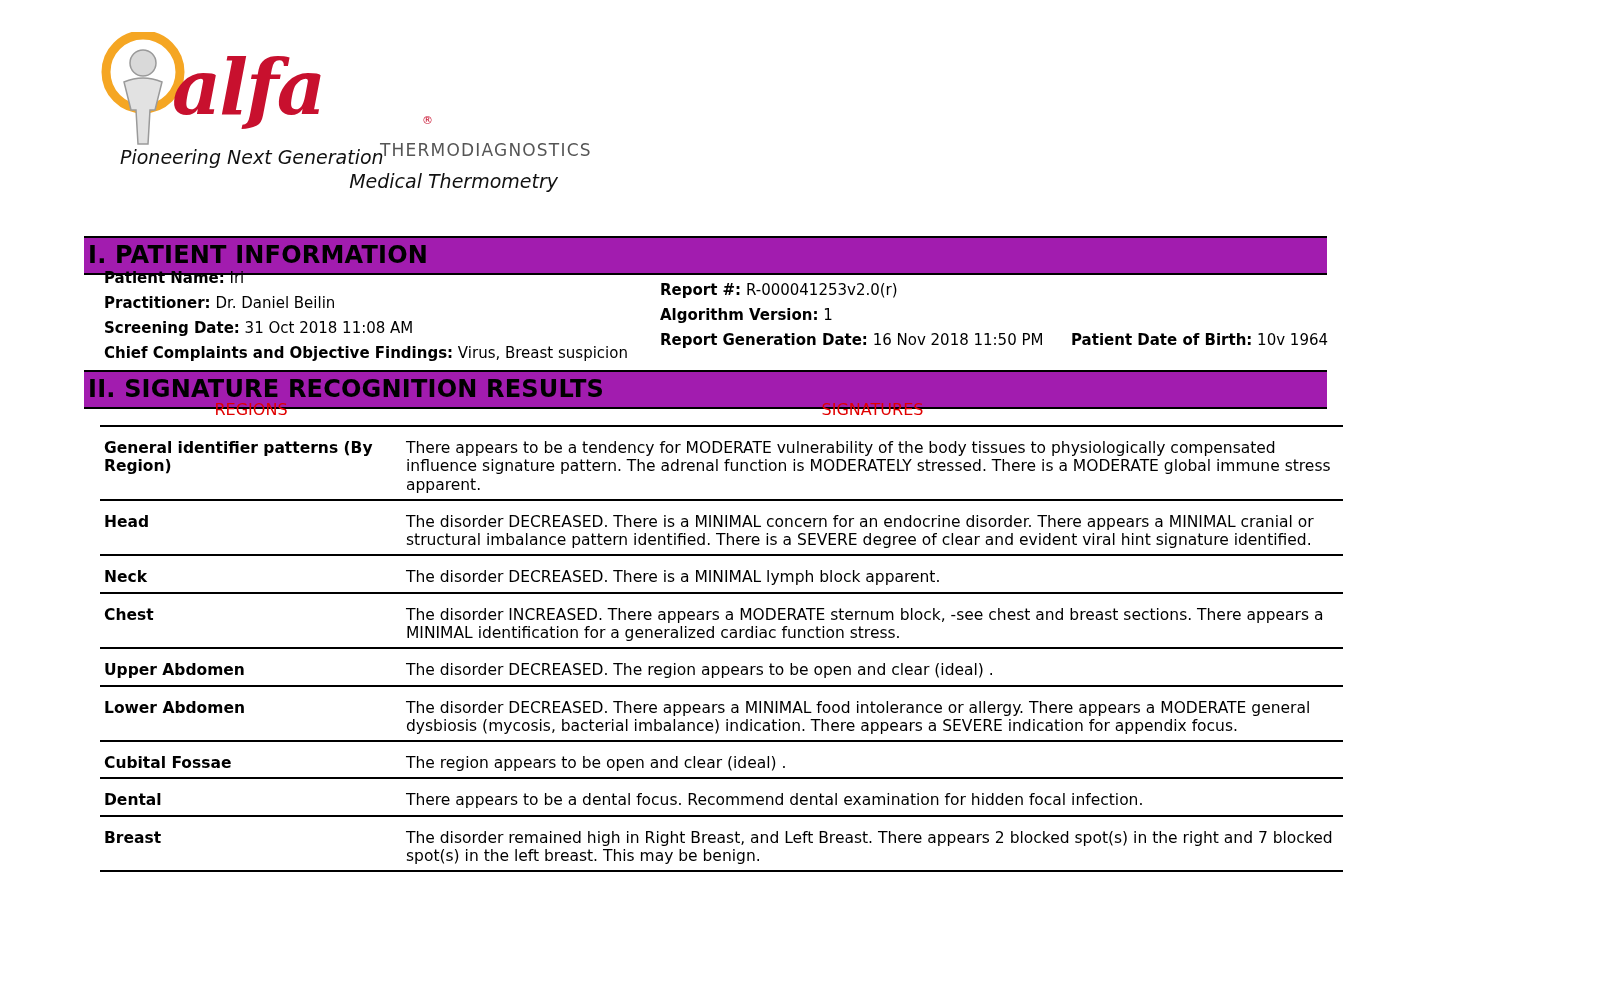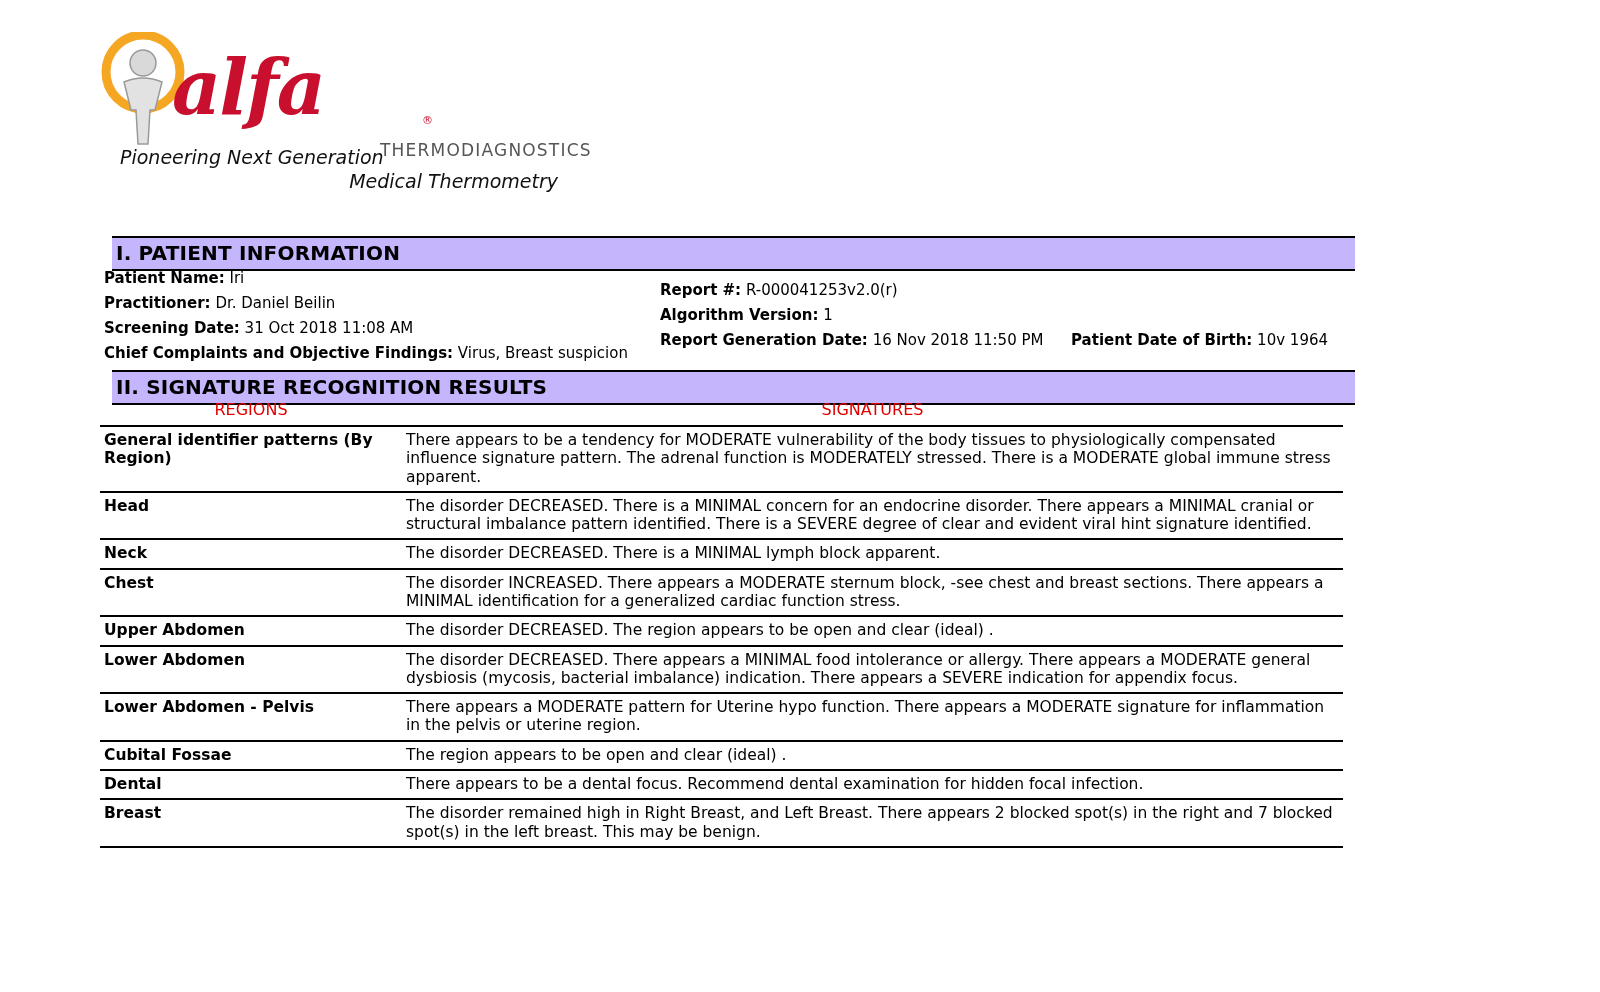--- a/index.html
+++ b/index.html
@@ -72,26 +72,26 @@
     font-size: 19px;
     color: #111;
     line-height: 1.25;
   }
   .tagline .l1 { display: block; text-align: left; padding-left: 20px; }
   .tagline .l2 { display: block; text-align: right; padding-right: 2px; }
 
   
   .section-bar {
     position: absolute;
-    left: 112px;
+    left: 84px;
     width: 1243px;
-    background: #c4b5fd;
+    background: #a21caf;
     border-top: 2px solid #000;
     border-bottom: 2px solid #000;
-    font-size: 20px;
+    font-size: 24px;
     font-weight: bold;
     padding: 3px 0 4px 4px;
     box-sizing: border-box;
     letter-spacing: 0.2px;
   }
   #sec1-bar { top: 236px; }
   #sec2-bar { top: 370px; }
 
   
   .patient-info {
@@ -136,21 +136,21 @@
     padding: 2px 0 6px 0;
     text-align: center;
     border-bottom: 2px solid #000;
     font-family: "DejaVu Sans", sans-serif;
     margin-top: 24px;
   }
   .results th.hdr.left-hdr { text-align: center; }
   .results td {
     border-bottom: 2px solid #000;
     vertical-align: top;
-    padding: 4px 2px 5px 2px;
+    padding: 12px 2px 5px 2px;
     font-size: 15.5px;
     line-height: 1.18;
   }
   .results td.region {
     font-weight: bold;
     padding-left: 4px;
   }
   .results td.sig {
     padding-left: 4px;
   }
@@ -252,24 +252,20 @@
         </tr>
         <tr>
           <td class="region">Upper Abdomen</td>
           <td class="sig">The disorder DECREASED.  The region appears to be open and clear (ideal) .</td>
         </tr>
         <tr>
           <td class="region">Lower Abdomen</td>
           <td class="sig">The disorder DECREASED.  There appears a MINIMAL food intolerance or allergy.  There appears a MODERATE general dysbiosis (mycosis, bacterial imbalance) indication.  There appears a SEVERE indication for appendix focus.</td>
         </tr>
         <tr>
-          <td class="region">Lower Abdomen - Pelvis</td>
-          <td class="sig">There appears a MODERATE pattern for Uterine hypo function.  There appears a MODERATE signature for inflammation in the pelvis or uterine region.</td>
-        </tr>
-        <tr>
           <td class="region">Cubital Fossae</td>
           <td class="sig">The region appears to be open and clear (ideal) .</td>
         </tr>
         <tr>
           <td class="region">Dental</td>
           <td class="sig">There appears to be a dental focus. Recommend dental examination for hidden focal infection.</td>
         </tr>
         <tr class="last">
           <td class="region">Breast</td>
           <td class="sig">The disorder remained high in Right Breast, and Left Breast. There appears 2 blocked spot(s) in the right and 7 blocked spot(s) in the left breast. This may be benign.</td>

